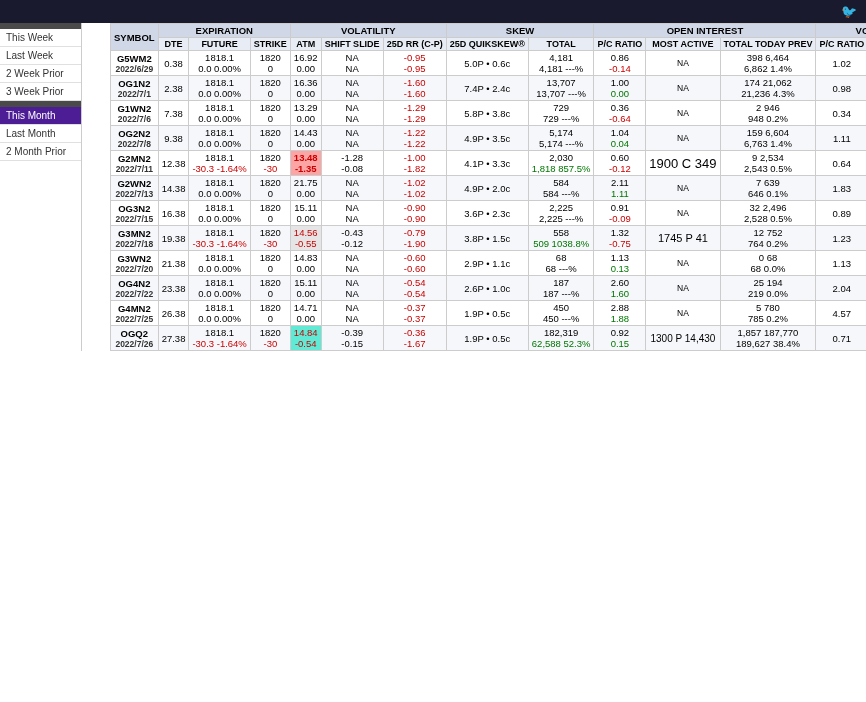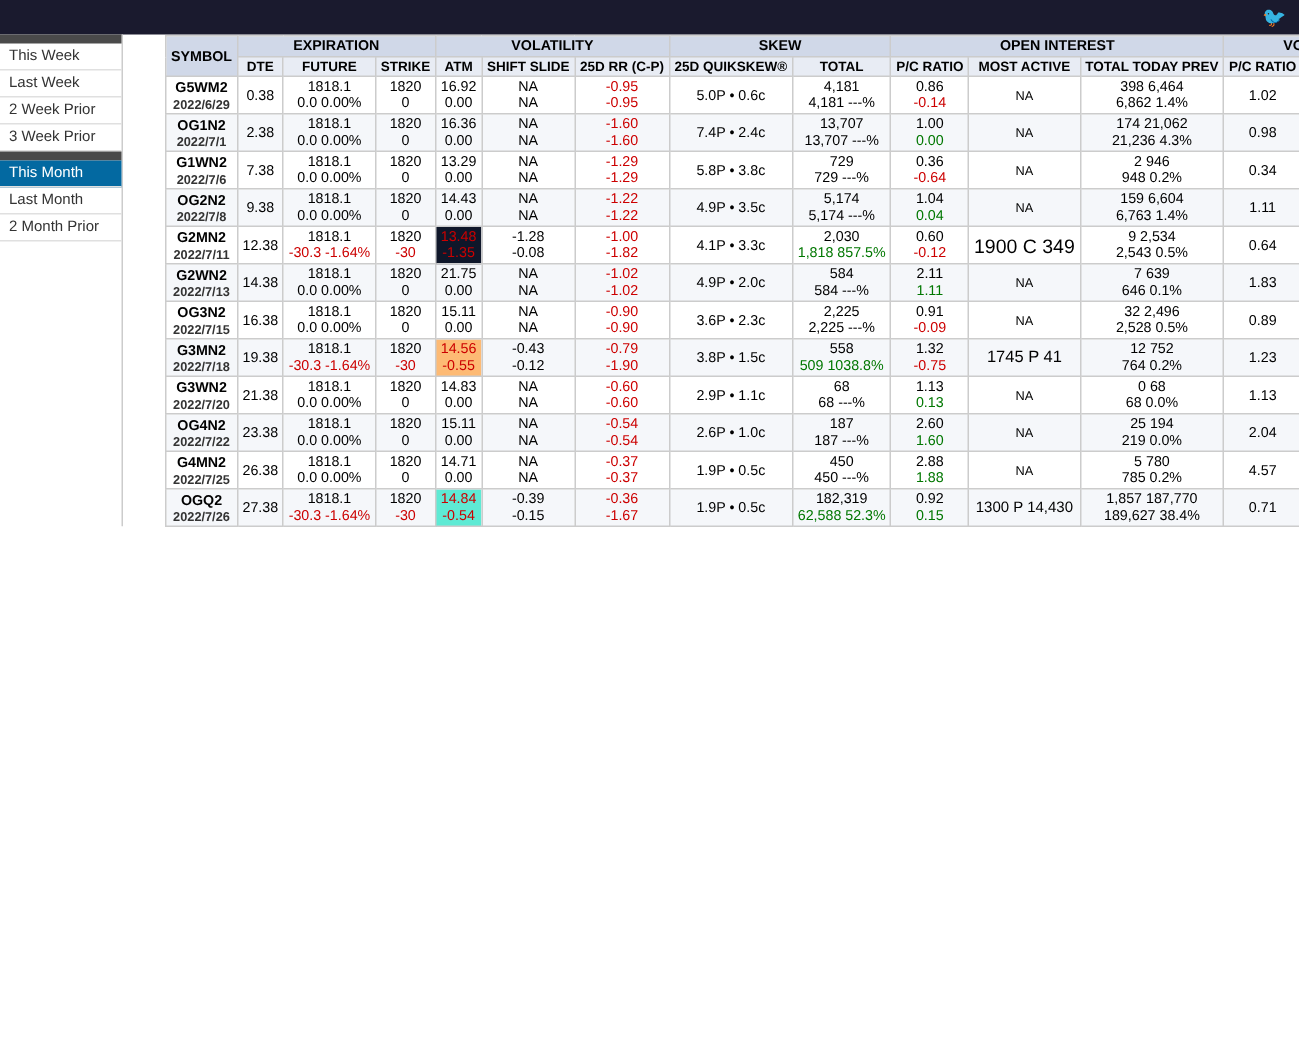--- a/index.html
+++ b/index.html
@@ -35,21 +35,21 @@
       font-weight: bold;
     }
 
     .sidebar-item {
       padding: 3px 6px;
       cursor: pointer;
       border-bottom: 1px solid #e0e0e0;
       font-size: 10px;
       color: #333;
     }
-    .sidebar-item.active { background: #0369a1; color: #fff; }
+    .sidebar-item.active { background: #4c1d95; color: #fff; }
 
     #content { flex: 1; overflow-x: auto; }
 
     table {
       border-collapse: collapse;
       width: 100%;
       font-size: 9.5px;
     }
 
     th, td {
@@ -330,21 +330,21 @@
       <div>12.38</div>
     </td>
     <td>
       <div>1818.1</div>
       <div class="red">-30.3 -1.64%</div>
     </td>
     <td>
       <div>1820</div>
       <div class="red">-30</div>
     </td>
-    <td style="background:#0f172a;">
+    <td style="background:#fca5a5;font-weight:bold;">
       <div class="red">13.48</div>
       <div class="red">-1.35</div>
     </td>
     <td>
       <div>-1.28</div>
       <div>-0.08</div>
     </td>
     <td>
       <div class="red">-1.00</div>
       <div class="red">-1.82</div>
@@ -468,21 +468,21 @@
       <div>19.38</div>
     </td>
     <td>
       <div>1818.1</div>
       <div class="red">-30.3 -1.64%</div>
     </td>
     <td>
       <div>1820</div>
       <div class="red">-30</div>
     </td>
-    <td style="background:#fdba74;">
+    <td style="background:#e5e5e5;">
       <div class="red">14.56</div>
       <div class="red">-0.55</div>
     </td>
     <td>
       <div>-0.43</div>
       <div>-0.12</div>
     </td>
     <td>
       <div class="red">-0.79</div>
       <div class="red">-1.90</div>

